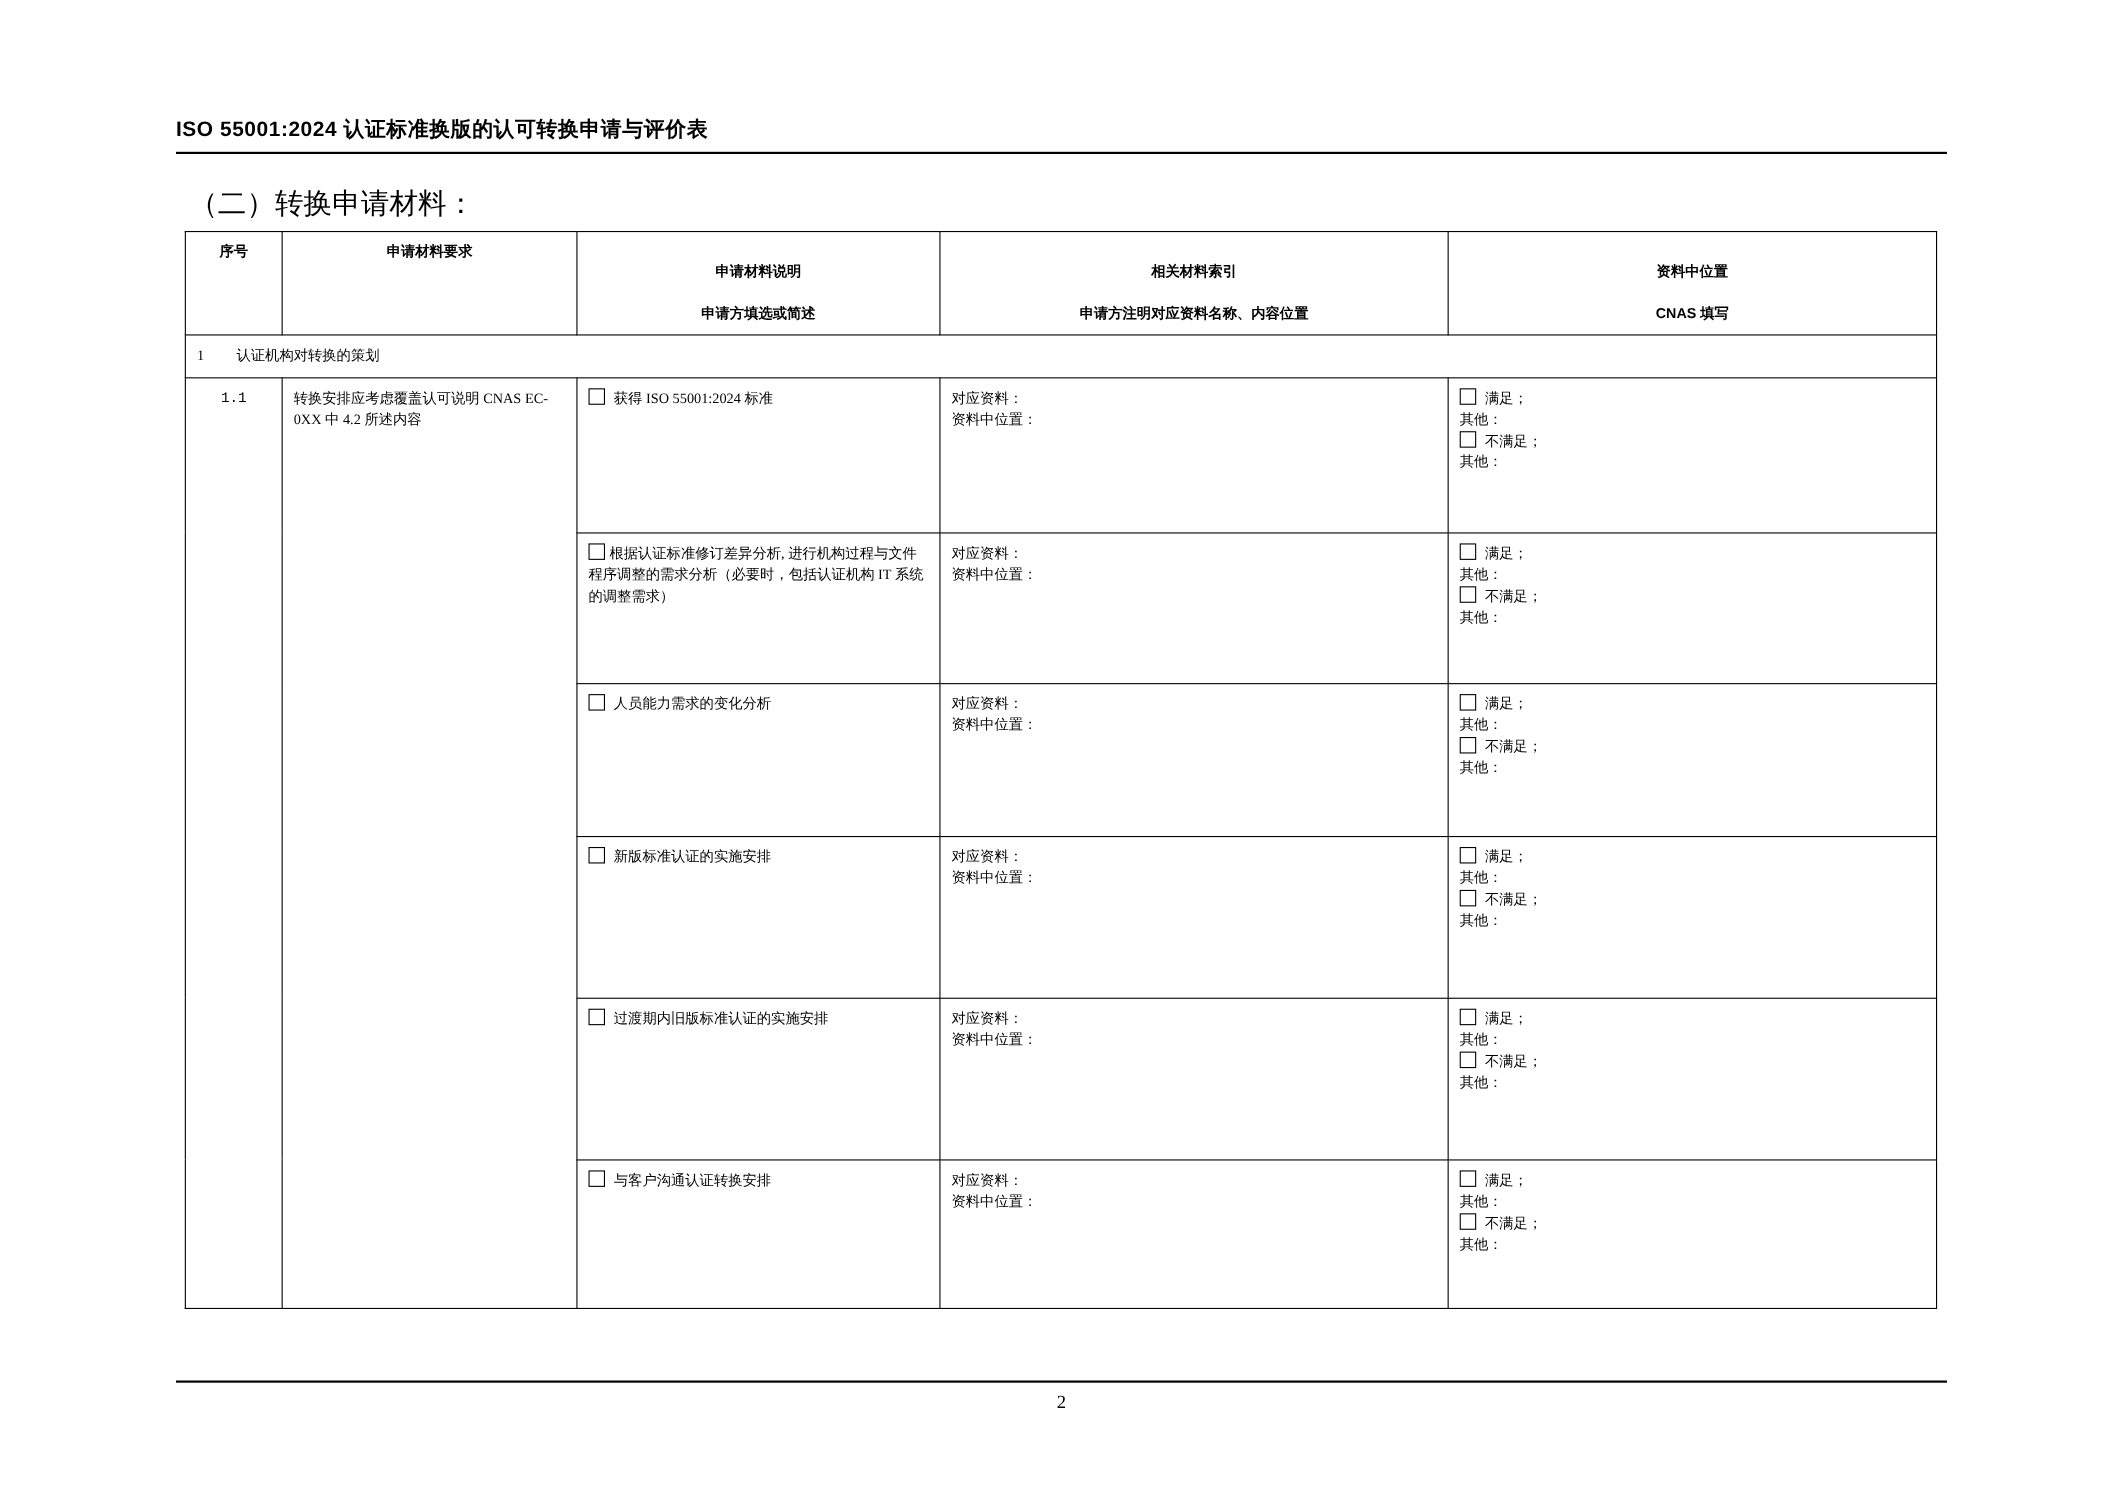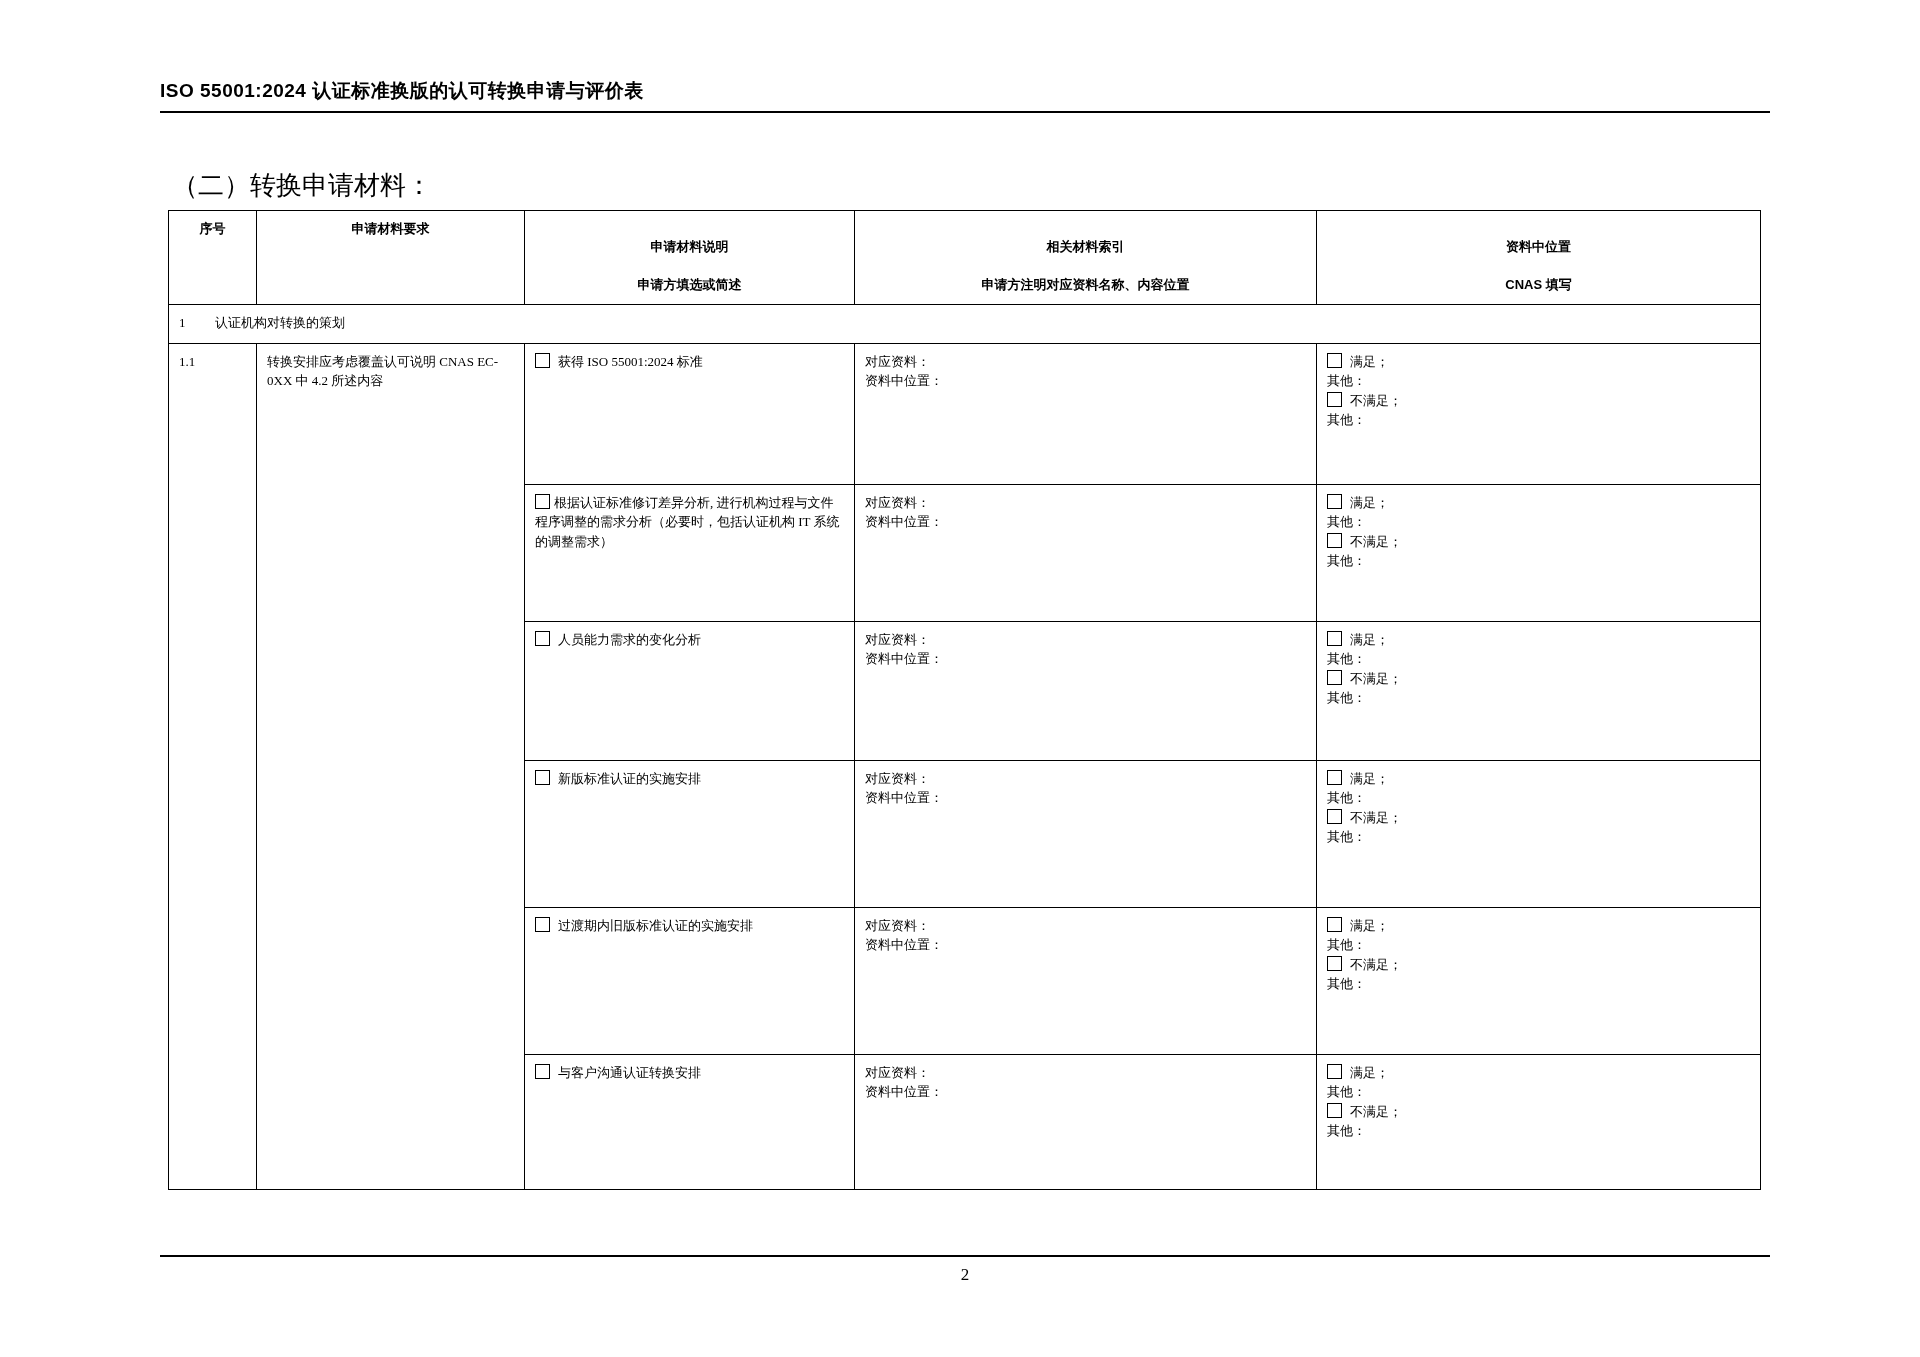--- a/index.html
+++ b/index.html
@@ -44,20 +44,21 @@
     width: 1610px;
     z-index: 3;
   }
   .doc-header .title {
     font-family: "Liberation Sans", "DejaVu Sans", sans-serif;
     font-size: 19px;
     font-weight: bold;
     letter-spacing: 0.5px;
     padding-bottom: 7px;
     white-space: nowrap;
+    margin-top: 27px;
   }
   .doc-header .rule {
     border-bottom: 2px solid #000;
     width: 100%;
   }
 
   
   .section-label {
     position: absolute;
     left: 172px;
@@ -107,21 +108,21 @@
   .col-opin { width: 444px; }
 
   .group-row td {
     background: #eceff4;
     font-weight: normal;
     font-size: 19px;
     padding: 7px 10px;
   }
   .group-row .gnum { display: inline-block; width: 36px; }
 
-  td.no-cell   { text-align: left; font-size: 19px; }
+  td.no-cell   { text-align: center; font-size: 19px; font-family: Liberation Mono, monospace; }
   td.req-cell  { line-height: 1.75; }
   td.desc-cell { line-height: 1.7; margin-left: 34px; }
   td.idx-cell  { line-height: 1.8; }
   td.opin-cell { line-height: 1.85; }
 
   .cb {
     display: inline-block;
     width: 13px;
     height: 13px;
     border: 1.4px solid #000;

